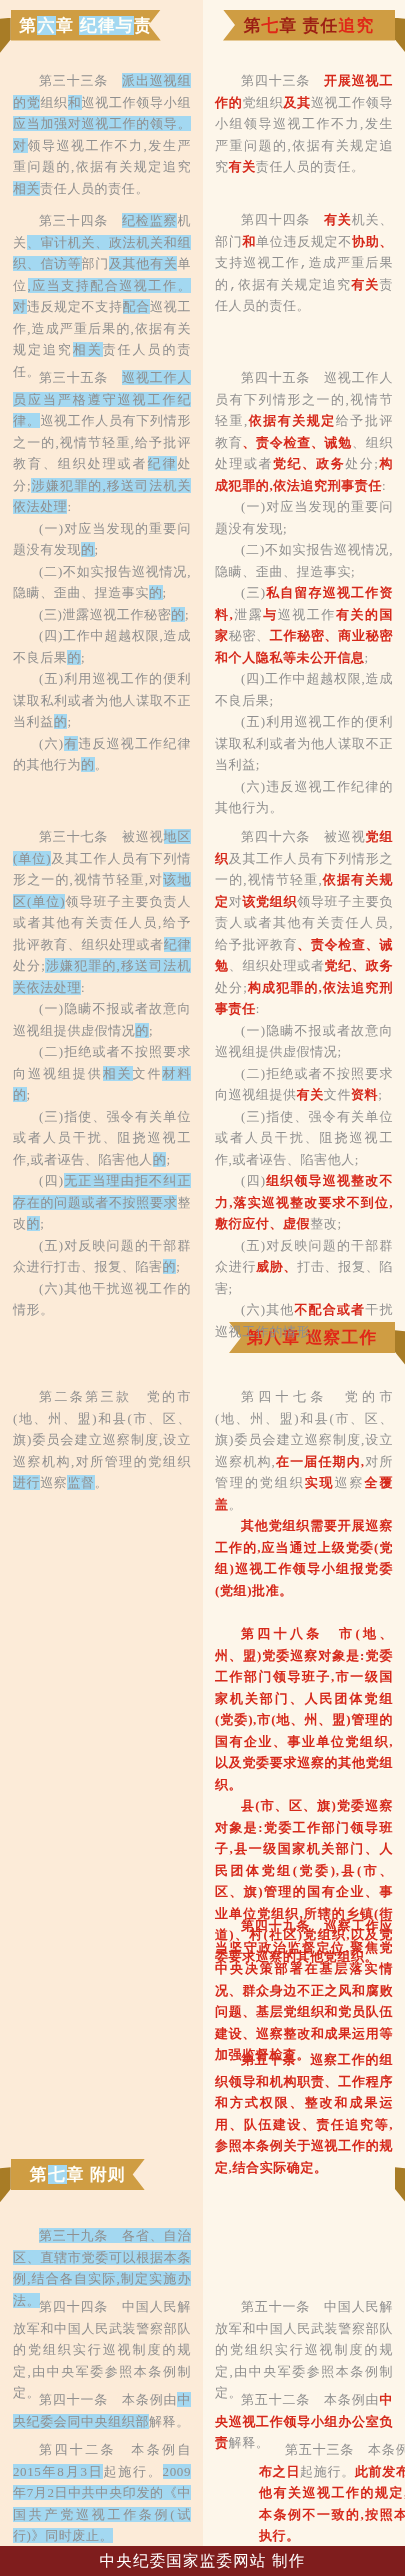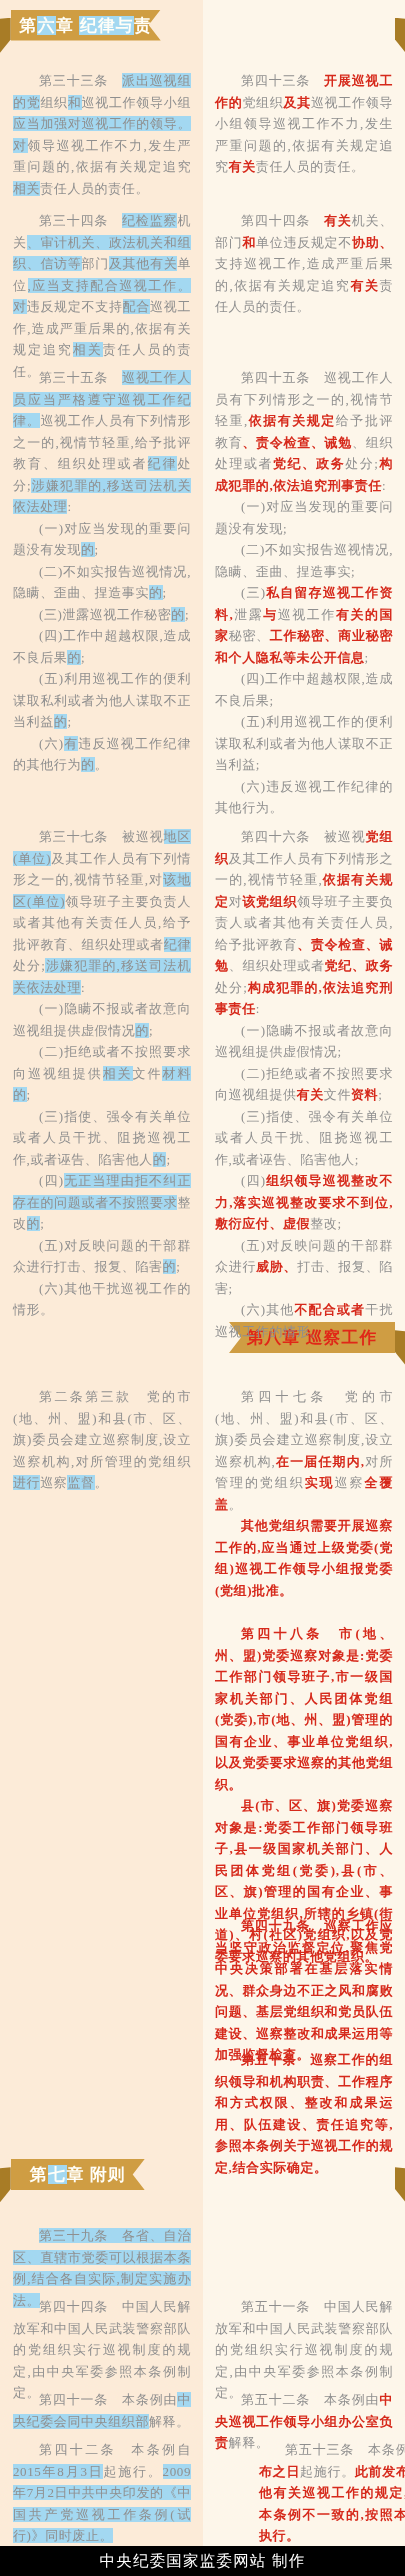--- a/index.html
+++ b/index.html
@@ -20,34 +20,35 @@
           font-size:16.7px;font-weight:700;line-height:31px;text-align:center;letter-spacing:1.2px;}
   .ribbon-left{clip-path:polygon(0 0,100% 0,calc(100% - 12px) 50%,100% 100%,0 100%);}
   .ribbon-right{clip-path:polygon(0 0,100% 0,100% 100%,0 100%,12px 50%);}
   .fold{position:absolute;width:10.7px;height:35px;background:#a87c26;}
   .fold-left{left:0;top:8.3px;clip-path:polygon(0 3%,100% 0,100% 62%,0 100%);}
   .fold-right{left:395px;top:8.3px;clip-path:polygon(0 0,100% 3%,100% 100%,0 62%);}
   .s-w{color:#fffef8;}
   .s-wb{color:#fffef8;background:#a3d8f1;padding:0 0.6px;}
   .s-m{color:#9c1f14;}
   .s-r{color:#e02718;}
-  .footer{position:absolute;left:0;top:2546px;width:405px;height:30px;background:#000000;
+  .footer{position:absolute;left:0;top:2546px;width:405px;height:30px;background:#7f1d1d;
           color:#ffffff;text-align:center;font-size:15.5px;line-height:30px;letter-spacing:1.2px;
           font-family:"Liberation Sans","DejaVu Sans",sans-serif;}
 </style>
 </head>
 <body>
 
 <div class="page">
   <div class="bg-left"></div>
 
   <div class="banner" style="top:9.5px;">
     <div class="fold fold-left"></div>
     <div class="ribbon ribbon-left" style="left:10.7px;width:150px;"><span class="s-w">第</span><span class="s-wb">六</span><span class="s-w">章 </span><span class="s-wb">纪律与</span><span class="s-w">责任</span></div>
     <div class="fold fold-right"></div>
+    <div class="ribbon ribbon-right" style="left:223px;width:172px;"><span class="s-m">第</span><span class="s-r">七</span><span class="s-m">章 责任</span><span class="s-r">追究</span></div>
   </div>
 
   <div class="banner" style="top:1322px;">
     <div class="fold fold-right"></div>
     <div class="ribbon ribbon-right" style="left:229px;width:166px;"><span class="s-r">第八章 巡察工作</span></div>
   </div>
 
   <div class="banner" style="top:2159px;">
     <div class="fold fold-left"></div>
     <div class="ribbon ribbon-left" style="left:10.7px;width:134px;"><span class="s-w">第</span><span class="s-wb">七</span><span class="s-w">章 附则</span></div>
@@ -92,21 +93,21 @@
         <p class="para"><span class="s-n">第四十一条　本条例由</span><span class="s-h">中央纪委会同中央组织部</span><span class="s-n">解释。</span></p>
       </div>
       <div class="block" style="top: 2439px;">
         <p class="para"><span class="s-n">第四十二条　本条例自</span><span class="s-h">2015年8月3日</span><span class="s-n">起施行。</span><span class="s-h">2009年7月2日中共中央印发的《中国共产党巡视工作条例(试行)》同时废止。</span></p>
       </div>
     </div>
   <div class="col" id="col-new">
       <div class="block" style="top: 70px;">
         <p class="para"><span class="s-n">第四十三条　</span><span class="s-e">开展巡视工作的</span><span class="s-n">党组织</span><span class="s-e">及其</span><span class="s-n">巡视工作领导小组领导巡视工作不力,发生严重问题的,依据有关规定追究</span><span class="s-e">有关</span><span class="s-n">责任人员的责任。</span></p>
       </div>
-      <div class="block" style="top: 210px;">
+      <div class="block" style="top: 210px; font-family: Liberation Mono, monospace;">
         <p class="para"><span class="s-n">第四十四条　</span><span class="s-e">有关</span><span class="s-n">机关、部门</span><span class="s-e">和</span><span class="s-n">单位违反规定不</span><span class="s-e">协助、</span><span class="s-n">支持巡视工作,造成严重后果的,依据有关规定追究</span><span class="s-e">有关</span><span class="s-n">责任人员的责任。</span></p>
       </div>
       <div class="block" style="top: 367px;">
         <p class="para"><span class="s-n">第四十五条　巡视工作人员有下列情形之一的,视情节轻重,</span><span class="s-e">依据有关规定</span><span class="s-n">给予批评教育</span><span class="s-e">、责令检查、诫勉</span><span class="s-n">、组织处理或者</span><span class="s-e">党纪、政务</span><span class="s-n">处分;</span><span class="s-e">构成犯罪的,依法追究刑事责任</span><span class="s-n">:</span></p>
         <p class="para"><span class="s-n">(一)对应当发现的重要问题没有发现;</span></p>
         <p class="para"><span class="s-n">(二)不如实报告巡视情况,隐瞒、歪曲、捏造事实;</span></p>
         <p class="para"><span class="s-n">(三)</span><span class="s-e">私自留存巡视工作资料,</span><span class="s-n">泄露</span><span class="s-e">与</span><span class="s-n">巡视工作</span><span class="s-e">有关的国家</span><span class="s-n">秘密、</span><span class="s-e">工作秘密、商业秘密和个人隐私等未公开信息</span><span class="s-n">;</span></p>
         <p class="para"><span class="s-n">(四)工作中超越权限,造成不良后果;</span></p>
         <p class="para"><span class="s-n">(五)利用巡视工作的便利谋取私利或者为他人谋取不正当利益;</span></p>
         <p class="para"><span class="s-n">(六)违反巡视工作纪律的其他行为。</span></p>

